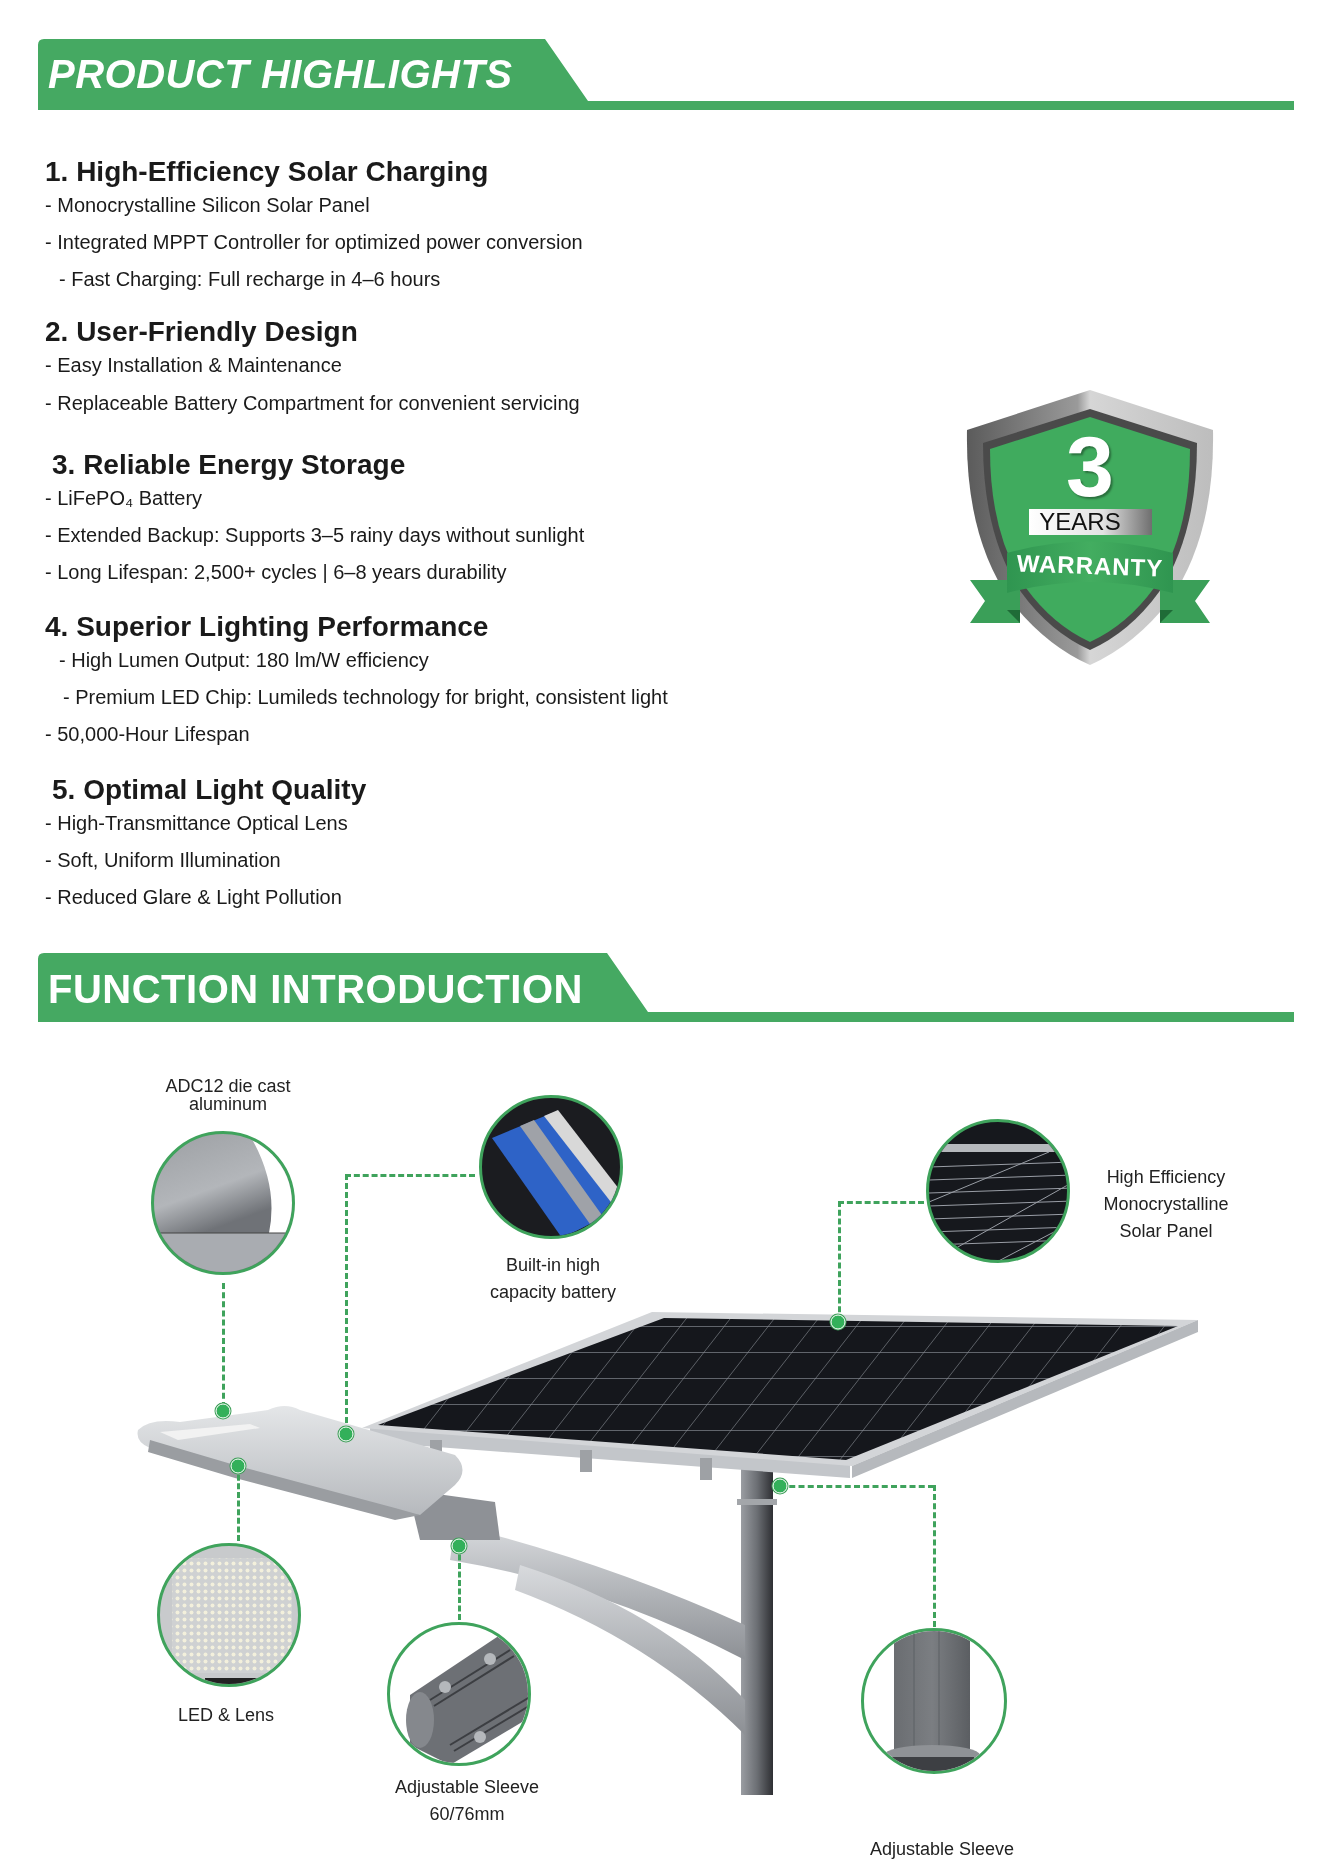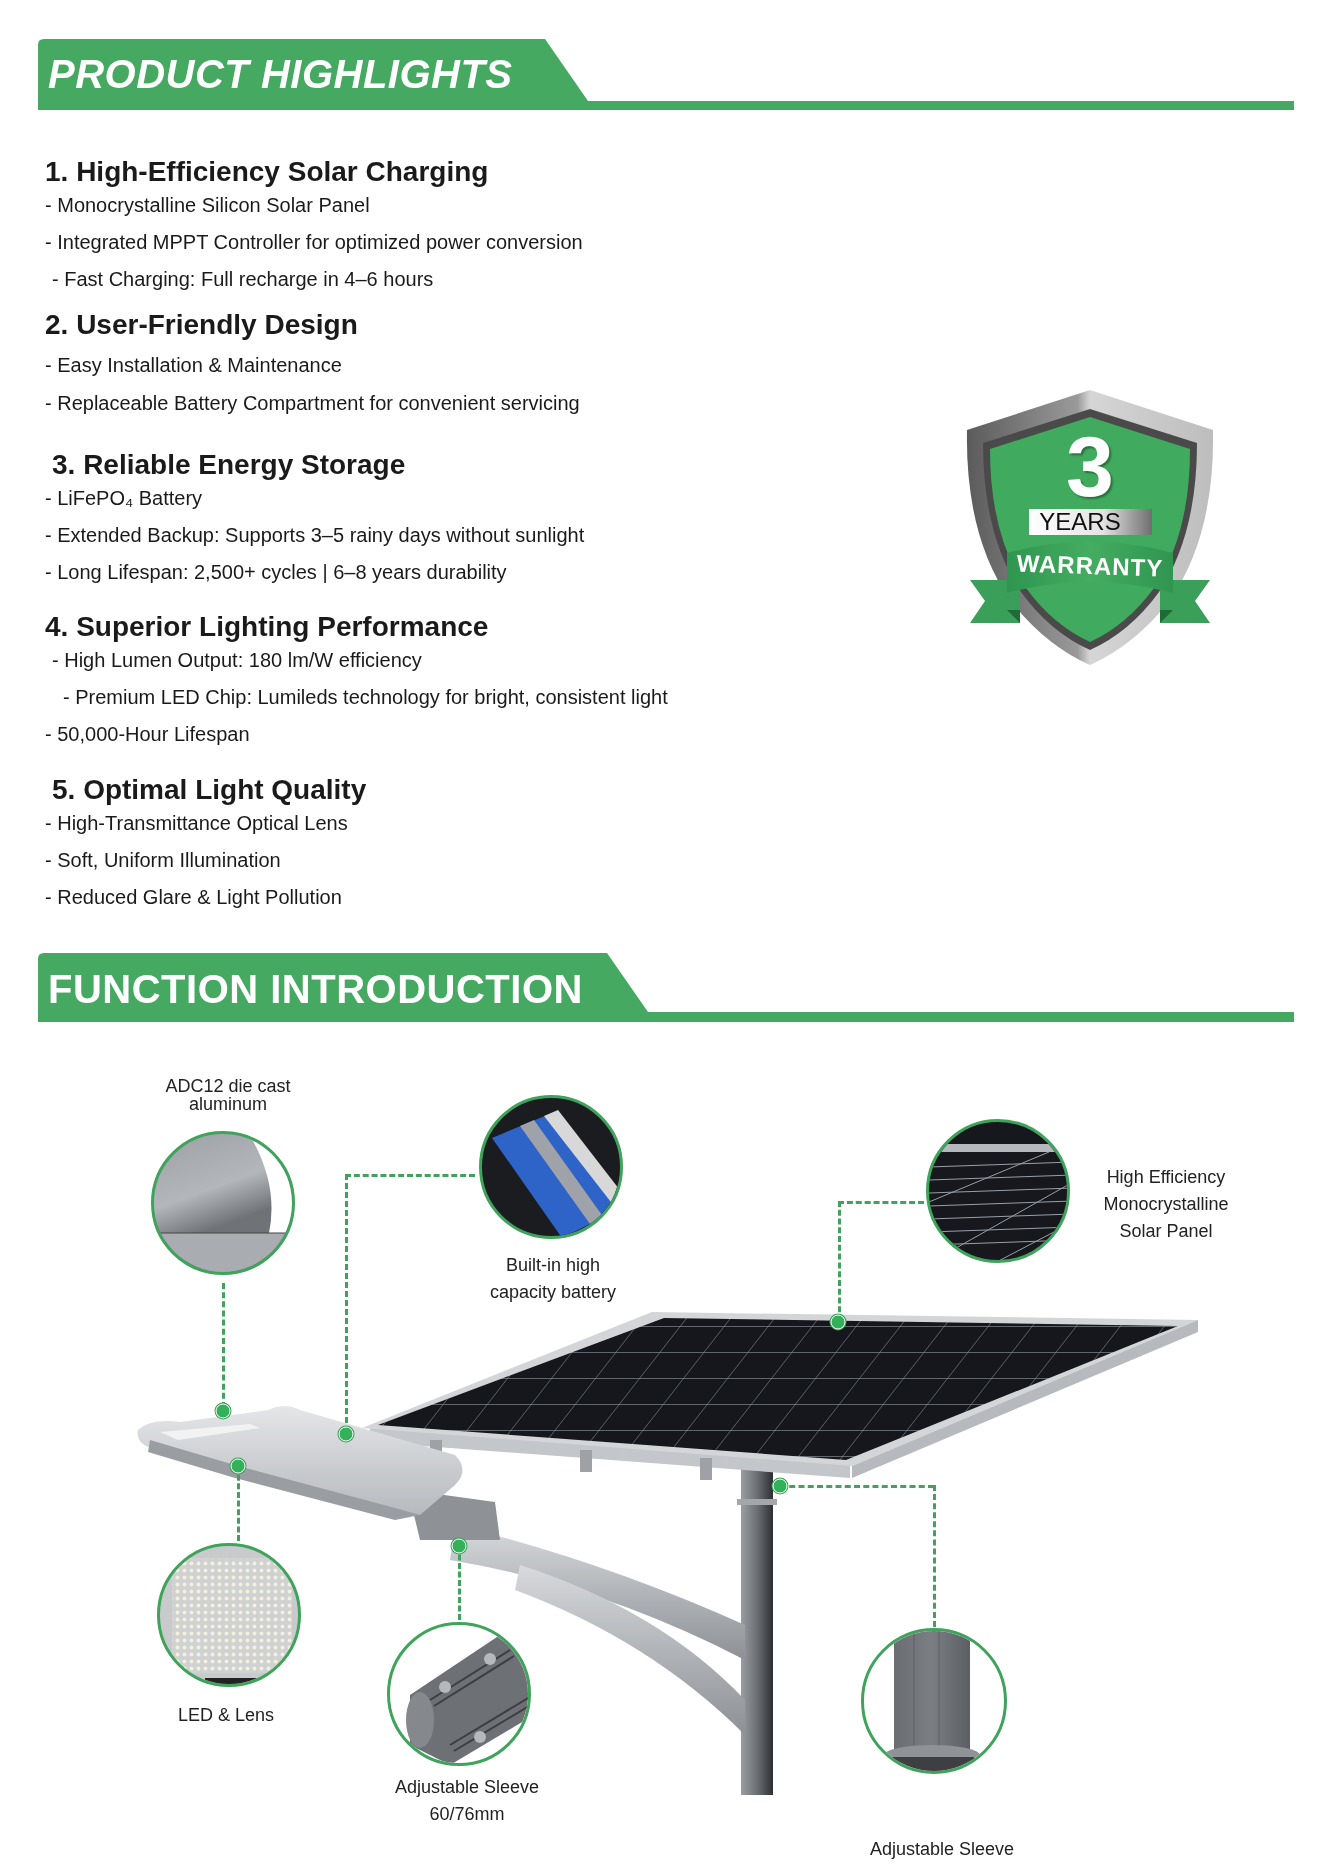--- a/index.html
+++ b/index.html
@@ -23,36 +23,36 @@
 <svg class="banner-svg" width="1323" height="130">
   <path d="M38 45 Q38 39 44 39 L545 39 L588 101 L1294 101 L1294 110 L38 110 Z" fill="#45A962"></path>
 </svg>
 <div class="banner-title" style="left:48px; top:54px;font-style:italic;">PRODUCT HIGHLIGHTS</div>
 
 <div>
   <div>
     <div class="hl-heading" style="left:45px; top:158px;">1. High-Efficiency Solar Charging</div>
     <div class="hl-bullet" style="left:45px; top:195px;">- Monocrystalline Silicon Solar Panel</div>
     <div class="hl-bullet" style="left:45px; top:232px;">- Integrated MPPT Controller for optimized power conversion</div>
-    <div class="hl-bullet" style="left:52px; top:269px;">- Fast Charging: Full recharge in 4–6 hours</div>
-  </div>
-  <div>
-    <div class="hl-heading" style="left:45px; top:311px;">2. User-Friendly Design</div>
+    <div class="hl-bullet" style="left:59px; top:269px;">- Fast Charging: Full recharge in 4–6 hours</div>
+  </div>
+  <div>
+    <div class="hl-heading" style="left:45px; top:318px;">2. User-Friendly Design</div>
     <div class="hl-bullet" style="left:45px; top:355px;">- Easy Installation &amp; Maintenance</div>
     <div class="hl-bullet" style="left:45px; top:393px;">- Replaceable Battery Compartment for convenient servicing</div>
   </div>
   <div>
     <div class="hl-heading" style="left:52px; top:451px;">3. Reliable Energy Storage</div>
     <div class="hl-bullet" style="left:45px; top:488px;">- LiFePO₄ Battery</div>
     <div class="hl-bullet" style="left:45px; top:525px;">- Extended Backup: Supports 3–5 rainy days without sunlight</div>
     <div class="hl-bullet" style="left:45px; top:562px;">- Long Lifespan: 2,500+ cycles | 6–8 years durability</div>
   </div>
   <div>
     <div class="hl-heading" style="left:45px; top:613px;">4. Superior Lighting Performance</div>
-    <div class="hl-bullet" style="left:52px; top:650px;">- High Lumen Output: 180 lm/W efficiency</div>
+    <div class="hl-bullet" style="left:59px; top:650px;">- High Lumen Output: 180 lm/W efficiency</div>
     <div class="hl-bullet" style="left:63px; top:687px;">- Premium LED Chip: Lumileds technology for bright, consistent light</div>
     <div class="hl-bullet" style="left:45px; top:724px;">- 50,000-Hour Lifespan</div>
   </div>
   <div>
     <div class="hl-heading" style="left:52px; top:776px;">5. Optimal Light Quality</div>
     <div class="hl-bullet" style="left:45px; top:813px;">- High-Transmittance Optical Lens</div>
     <div class="hl-bullet" style="left:45px; top:850px;">- Soft, Uniform Illumination</div>
     <div class="hl-bullet" style="left:45px; top:887px;">- Reduced Glare &amp; Light Pollution</div>
   </div>
 </div>

